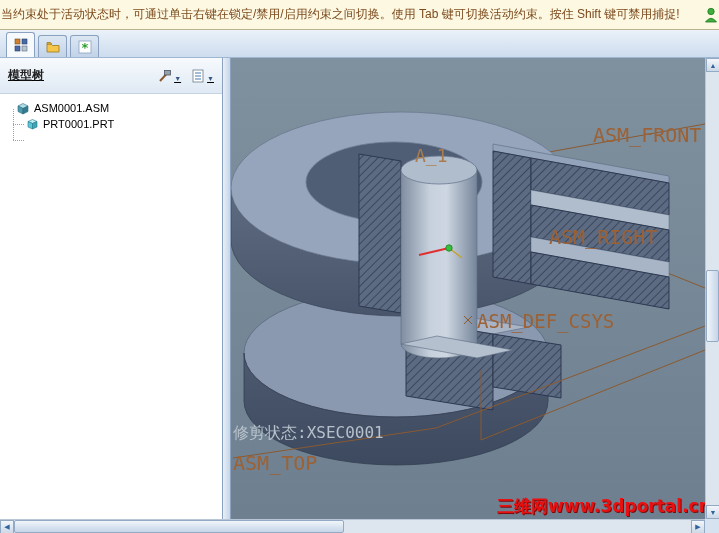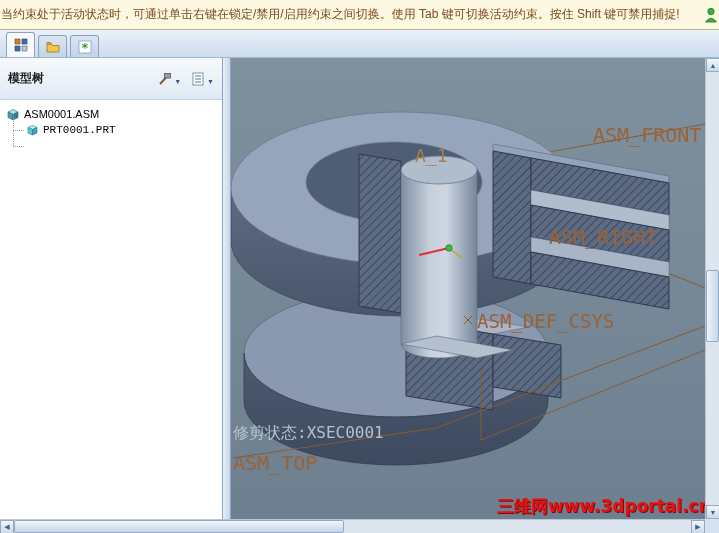--- a/index.html
+++ b/index.html
@@ -18,31 +18,31 @@
     background:linear-gradient(#eaf1f9,#cddcee);border-bottom:1px solid #9fb6d1;
     display:flex;align-items:flex-end;padding-left:6px;gap:3px;box-sizing:border-box;}
   .tab{width:27px;height:21px;border:1px solid #8aa2c0;border-bottom:none;
     border-radius:3px 3px 0 0;display:flex;align-items:center;justify-content:center;
     background:linear-gradient(#dce7f3,#c2d3e8);cursor:pointer;}
   .tab.selected{background:#f7fafc;height:24px;}
 
   
   .navigator{position:absolute;left:0;top:58px;width:223px;height:461px;
     background:#ffffff;border-right:1px solid #8aa2c0;box-sizing:border-box;}
-  .nav-header{height:42px;background:linear-gradient(#f7fafd,#dfe9f4);
+  .nav-header{height:36px;background:linear-gradient(#f7fafd,#dfe9f4);
     border-bottom:1px solid #c5d3e2;display:flex;align-items:center;
-    padding:10px 8px;box-sizing:border-box;}
+    padding:10px 8px;box-sizing:border-box;text-decoration:underline;}
   .nav-title{font-size:12px;font-weight:bold;color:#222;}
   .nav-tools{margin-left:auto;display:flex;align-items:center;gap:10px;}
   .tool-btn{display:flex;align-items:center;gap:2px;cursor:pointer;}
   .caret::after{content:"▼";font-size:7px;color:#3a5a86;}
 
   .tree{position:relative;padding-top:6px;font-size:11px;color:#000;}
-  .tree-row{display:flex;align-items:center;height:16px;gap:4px;padding-left:6px;cursor:default;}
-  .tree-row.child{padding-left:26px;font-family:Liberation Mono, monospace;}
+  .tree-row{display:flex;align-items:center;height:16px;gap:4px;padding-left:16px;cursor:default;}
+  .tree-row.child{padding-left:26px;}
   .tree-vline{position:absolute;left:13px;top:15px;height:31px;border-left:1px dotted #93a3b3;}
   .tree-hline{position:absolute;left:13px;width:11px;border-top:1px dotted #93a3b3;}
 
   
   .sash{position:absolute;left:223px;top:58px;width:8px;height:461px;
     background:linear-gradient(90deg,#e8f0f8,#c6d5e7);border-right:1px solid #8aa2c0;
     box-sizing:border-box;cursor:col-resize;}
 
   
   .viewport{position:absolute;left:231px;top:58px;width:474px;height:326px;}

